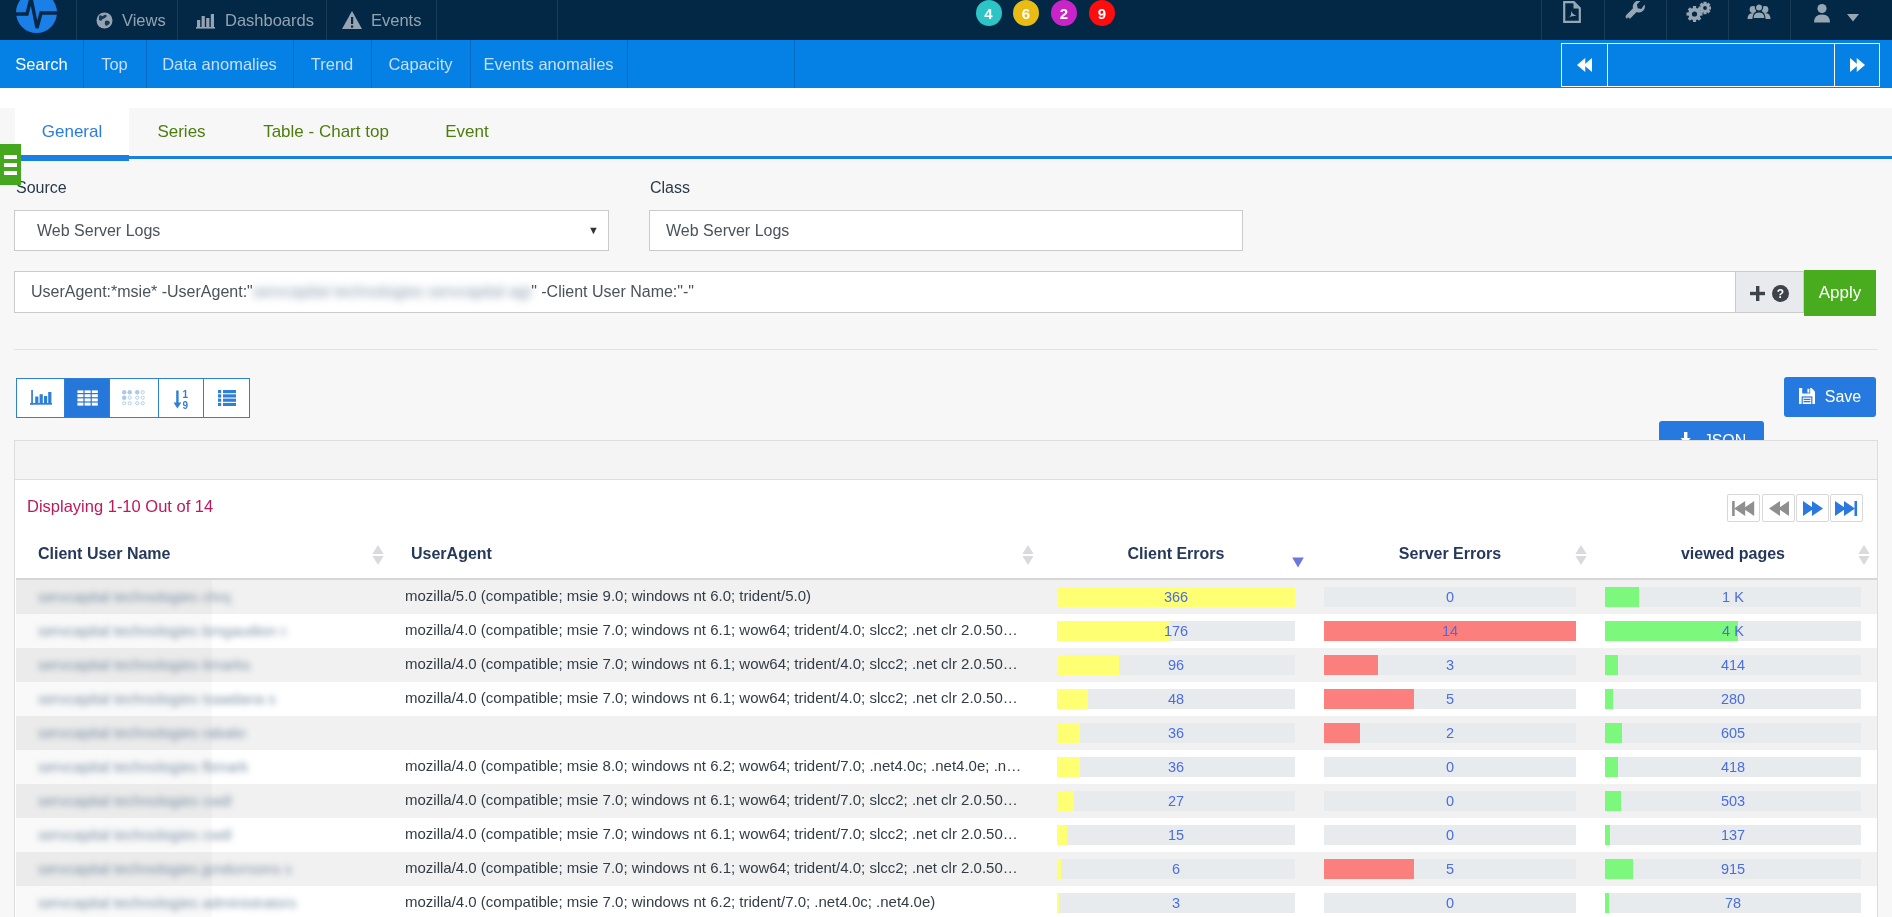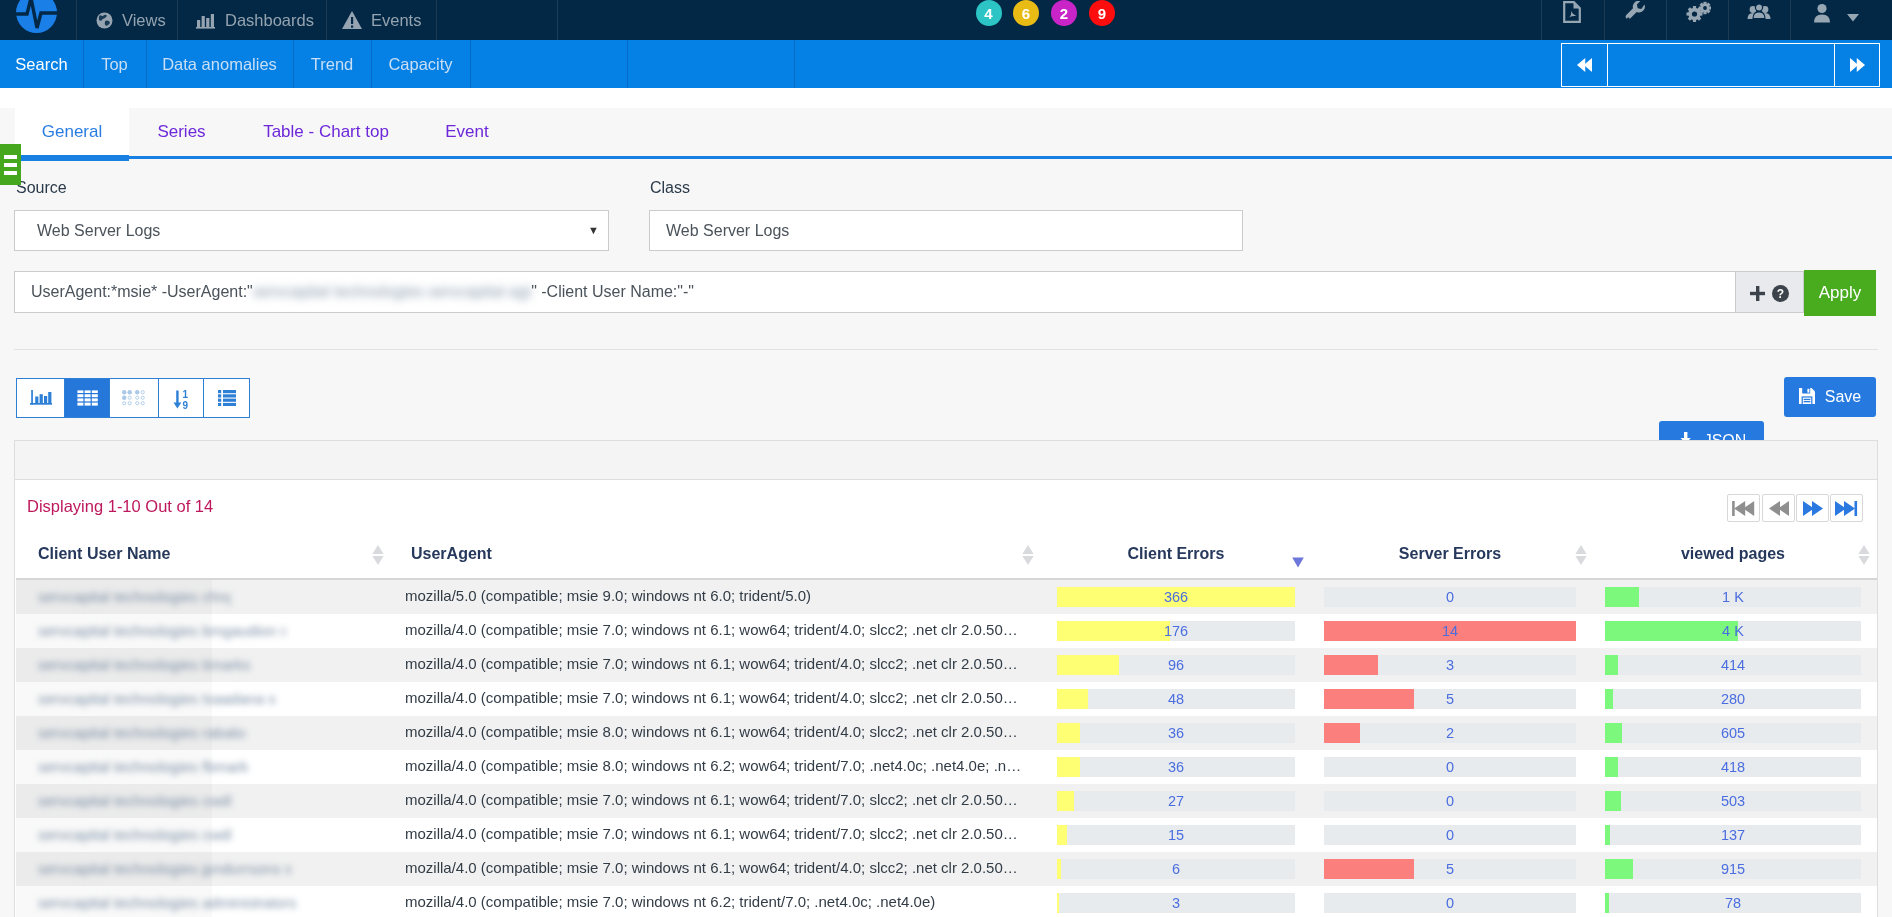--- a/index.html
+++ b/index.html
@@ -15,21 +15,21 @@
 .bsep { position:absolute; top:0; width:1px; height:48px; background:#066bc4; }
 .bitem { position:absolute; top:0; height:48px; line-height:48px; color:#c9dff5; font-size:16.5px; text-align:center; }
 .bitem.active { color:#fff; }
 #dp { position:absolute; left:1561px; top:3px; width:319px; height:44px; border:1px solid #fff; color:#fff; }
 .dpbtn { position:absolute; top:0; height:42px; }
 #dpm { position:absolute; left:47px; top:0; width:226px; text-align:center; }
 #dpm .l1 { font-size:17px; margin-top:2px; }
 #dpm .l1 svg { vertical-align:-4px; margin-right:6px; }
 #dpm .l2 { font-size:14px; white-space:nowrap; margin-top:1px; transform:scaleX(0.85); transform-origin:center; }
 #tabbar { position:absolute; left:0; top:108px; width:1892px; height:51px; background:#f7f7f7; border-bottom:3px solid #1780e2; }
-.tab { position:absolute; top:0; height:48px; line-height:48px; text-align:center; font-size:17px; color:#6d28d9; }
+.tab { position:absolute; top:0; height:48px; line-height:48px; text-align:center; font-size:17px; color:#4d7c0f; }
 .tab.active { background:#fff; color:#2a7de0; }
 #belowtabs { position:absolute; left:0; top:159px; width:1892px; height:758px; background:#f7f7f7; }
 #hamb { position:absolute; left:0; top:144px; width:21px; height:41px; background:#45a71e; z-index:9; }
 #hamb .hbar { position:absolute; left:4px; width:13px; height:3.5px; background:#fff; }
 .flabel { position:absolute; font-size:16px; color:#2a3a4a; }
 .finput { position:absolute; background:#fff; border:1px solid #cbcbcb; font-size:16px; color:#4a525a; line-height:42px; white-space:nowrap; }
 #qaddon { position:absolute; left:1736px; top:271px; width:68px; height:42px; background:#e8eaed; border:1px solid #cbcbcb; border-left:none; line-height:44px; text-align:center; }
 #qapply { position:absolute; left:1804px; top:270px; width:72px; height:46px; background:#49ab1e; color:#fff; font-size:17px; text-align:center; line-height:46px; }
 .blurseg { color:#8699ad; filter:blur(4px); }
 #hr1 { position:absolute; left:14px; top:349px; width:1864px; height:1px; background:#e2e2e2; }
@@ -150,20 +150,21 @@
       <div style="position:absolute;left:1847px;top:8px;"><svg width="12" height="8" viewBox="0 0 12 8" style="">
           <path d="M0 0 h12 l-6 7.5 z" fill="#97a6b3"></path>
         </svg></div>
     </div>
 <div id="bluenav">
       <div class="bitem active" style="left:0px; width:83px;">Search</div>
       <div class="bitem" style="left:83px; width:63px;">Top</div>
       <div class="bitem" style="left:146px; width:147px;">Data anomalies</div>
       <div class="bitem" style="left:293px; width:78px;">Trend</div>
       <div class="bitem" style="left:371px; width:99px;">Capacity</div>
+      <div class="bitem" style="left:470px; width:157px;">Events anomalies</div>
       <div class="bsep" style="left:83px;"></div>
       <div class="bsep" style="left:146px;"></div>
       <div class="bsep" style="left:293px;"></div>
       <div class="bsep" style="left:371px;"></div>
       <div class="bsep" style="left:470px;"></div>
       <div class="bsep" style="left:627px;"></div>
       <div class="bsep" style="left:794px;"></div>
       <div id="dp">
         <div class="dpbtn" style="left:0; width:46px; border-right:1px solid #fff; text-align:center;">
           <div style="margin-top:14px;"><svg width="15" height="14" viewBox="0 0 15 14" style="">
@@ -403,21 +404,20 @@
         </div>
         <div class="pbar vb">
           <div class="bg"></div>
           <div class="fill fg" style="width:8px;"></div>
           <div class="num">280</div>
         </div>
       </div>
       <div class="row odd" style="top:275px;">
         <div class="colshade"></div>
         <div class="name" style="width:208px;">servcapital technologies rabalos servca</div>
-        <div class="ua">mozilla/4.0 (compatible; msie 8.0; windows nt 6.1; wow64; trident/4.0; slcc2; .net clr 2.0.50…</div>
         <div class="pbar cb">
           <div class="bg"></div>
           <div class="fill fy" style="width:23px;"></div>
           <div class="num">36</div>
         </div>
         <div class="pbar sb">
           <div class="bg"></div>
           <div class="fill fr" style="width:36px;"></div>
           <div class="num">2</div>
         </div>

